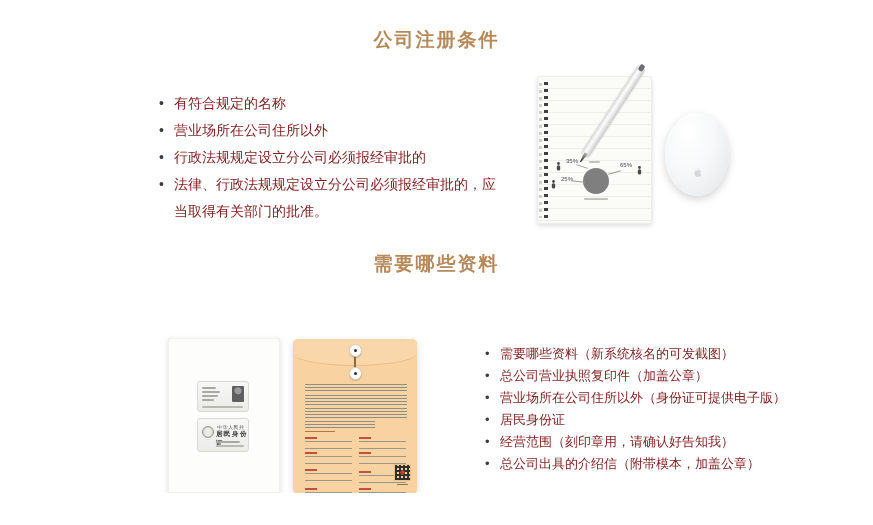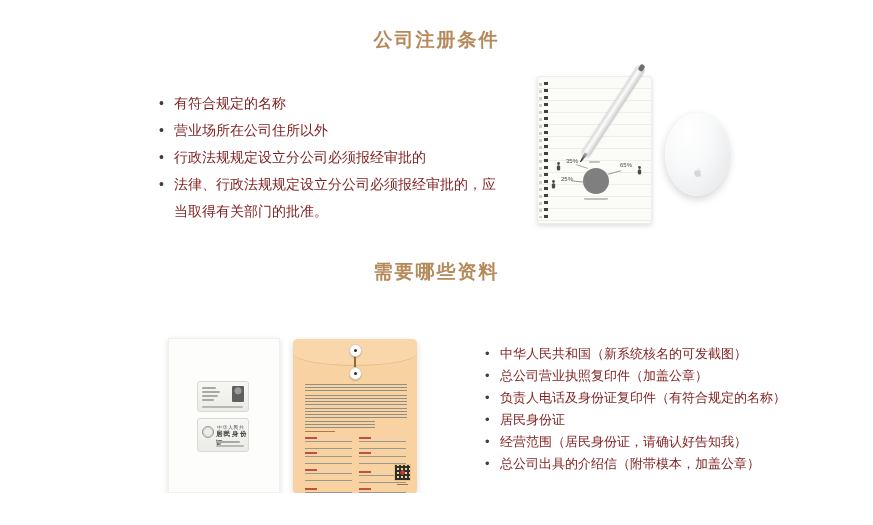--- a/index.html
+++ b/index.html
@@ -6,21 +6,21 @@
   .page{
     position:relative;width:873px;height:493px;background:#ffffff;
     font-family:"Liberation Sans","DejaVu Sans",sans-serif;overflow:hidden;
   }
   
   .section-title{
     position:absolute;left:0;width:100%;text-align:center;
     font-size:19px;font-weight:bold;color:#b6895a;letter-spacing:2px;margin:0;
   }
   #title-conditions{top:27px}
-  #title-materials{top:259px}
+  #title-materials{top:251px}
 
   
   .bullet-list{position:absolute;margin:0;padding:0;list-style:none;color:#7f1d1d}
   .bullet-list li{position:relative;padding-left:17px}
   .bullet-list li::before{content:"•";position:absolute;left:2px;color:#3d3d3d}
   #list-conditions{left:157px;top:90px;width:348px;font-size:14px;line-height:27px}
   #list-materials{left:483px;top:343px;font-size:13px;line-height:22px;white-space:nowrap}
 
   
   #notebook-scene{position:absolute;left:530px;top:64px;width:230px;height:170px}
@@ -227,21 +227,21 @@
         <div class="grp g8"></div>
         <div class="grp g6"></div>
       </div>
 
       <div class="qr"></div>
       <div class="qr-caption"></div>
     </div>
   </div>
 
   <ul class="bullet-list" id="list-materials">
-    <li>中华人民共和国（新系统核名的可发截图）</li>
+    <li>需要哪些资料（新系统核名的可发截图）</li>
     <li>总公司营业执照复印件（加盖公章）</li>
-    <li>负责人电话及身份证复印件（有符合规定的名称）</li>
+    <li>营业场所在公司住所以外（身份证可提供电子版）</li>
     <li>居民身份证</li>
-    <li>经营范围（居民身份证，请确认好告知我）</li>
+    <li>经营范围（刻印章用，请确认好告知我）</li>
     <li>总公司出具的介绍信（附带模本，加盖公章）</li>
   </ul>
 
 </div>
 
 </body></html>

